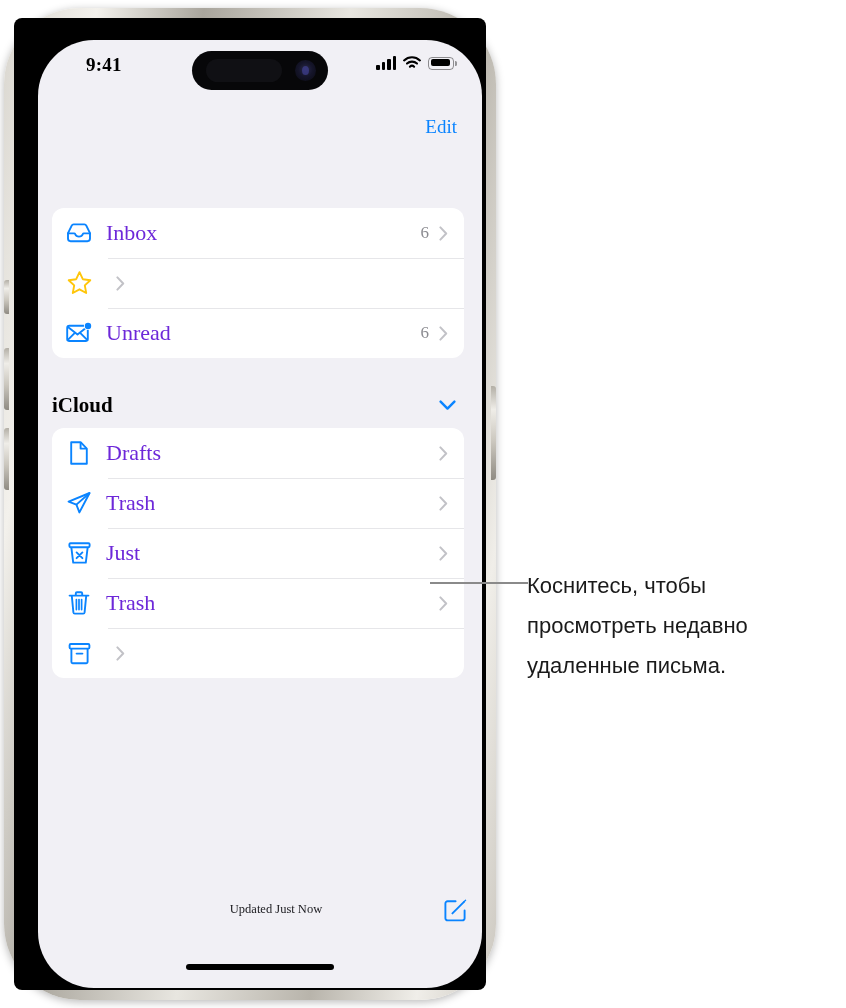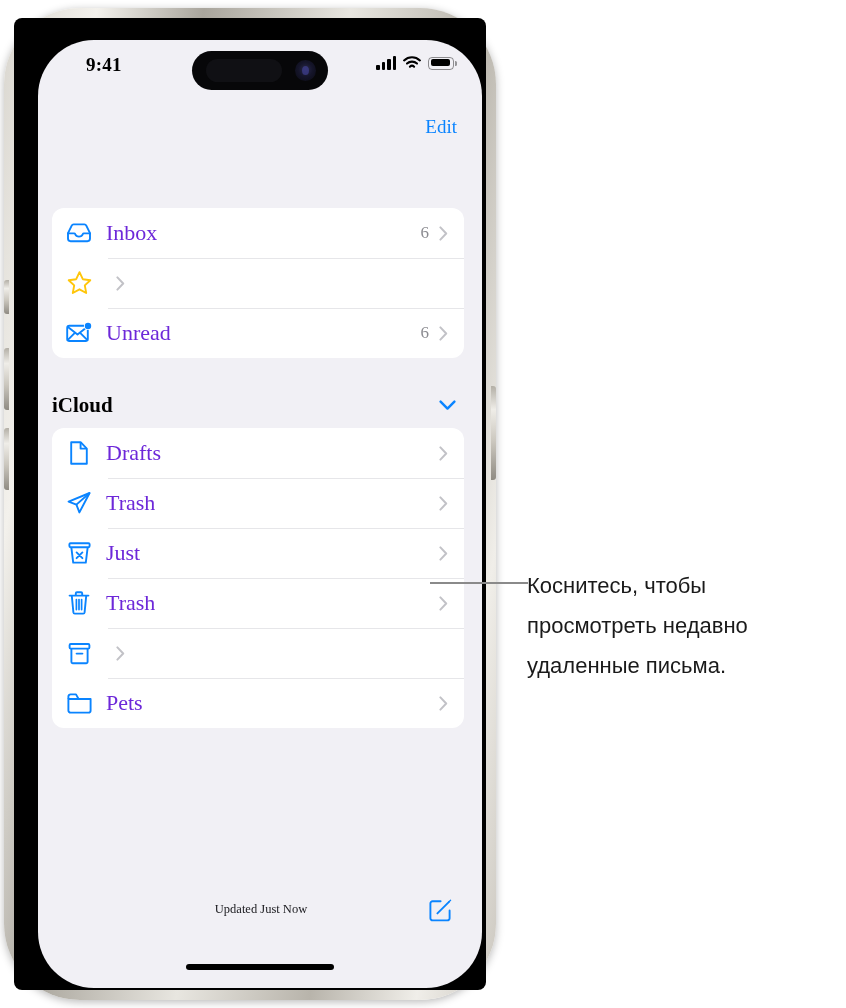--- a/index.html
+++ b/index.html
@@ -223,21 +223,21 @@
     margin-right: 8px;
     color: #0a84ff;
     display: flex;
     align-items: center;
     cursor: pointer;
   }
 
   
   #toolbar {
     position: absolute;
-    left: 1px; bottom: 58px;
+    left: 16px; bottom: 58px;
     width: 444px; height: 32px;
   }
   #updated-status {
     position: absolute;
     left: 0; right: 0; top: 4px;
     text-align: center;
     font-size: 12.5px;
     color: #1b1b1f;
   }
   #compose-button {
@@ -456,35 +456,20 @@
             </svg>
           </span>
           <span class="row-count"></span>
           <span class="row-chevron">
             <svg width="9" height="15" viewBox="0 0 9 15">
                 <path d="M1.4 1.4 L7.2 7.5 L1.4 13.6" fill="none" stroke="currentColor" stroke-width="2" stroke-linecap="round" stroke-linejoin="round"></path>
               </svg>
           </span>
         </div>
 
-        <div class="row">
-          <span class="row-icon">
-            <svg width="27" height="23" viewBox="0 0 27 23">
-              <path d="M2.4 7.0 V18.4 A2.2 2.2 0 0 0 4.6 20.6 H22.4 A2.2 2.2 0 0 0 24.6 18.4 V7.0 Z" fill="none" stroke="#0a84ff" stroke-width="1.9" stroke-linejoin="round"></path>
-              <path d="M2.4 7.0 V4.6 A2.2 2.2 0 0 1 4.6 2.4 H10.0 L12.6 7.0" fill="none" stroke="#0a84ff" stroke-width="1.9" stroke-linejoin="round"></path>
-            </svg>
-          </span>
-          <span class="row-label">Pets</span>
-          <span class="row-count"></span>
-          <span class="row-chevron">
-            <svg width="9" height="15" viewBox="0 0 9 15">
-                <path d="M1.4 1.4 L7.2 7.5 L1.4 13.6" fill="none" stroke="currentColor" stroke-width="2" stroke-linecap="round" stroke-linejoin="round"></path>
-              </svg>
-          </span>
-        </div>
 
       </div>
 
       <div id="toolbar">
         <div id="updated-status">Updated Just Now</div>
         <div id="compose-button">
           <svg width="25" height="25" viewBox="0 0 25 25">
             <path d="M21.6 12.4 V20.2 A2.2 2.2 0 0 1 19.4 22.4 H4.6 A2.2 2.2 0 0 1 2.4 20.2 V5.4 A2.2 2.2 0 0 1 4.6 3.2 H12.6" fill="none" stroke="#0a84ff" stroke-width="1.9" stroke-linecap="round" stroke-linejoin="round"></path>
             <path d="M9.4 15.4 L21.0 3.8" fill="none" stroke="#0a84ff" stroke-width="1.9" stroke-linecap="round"></path>
             <path d="M21.0 3.8 L22.6 2.2" fill="none" stroke="#0a84ff" stroke-width="1.3" stroke-linecap="round"></path>

